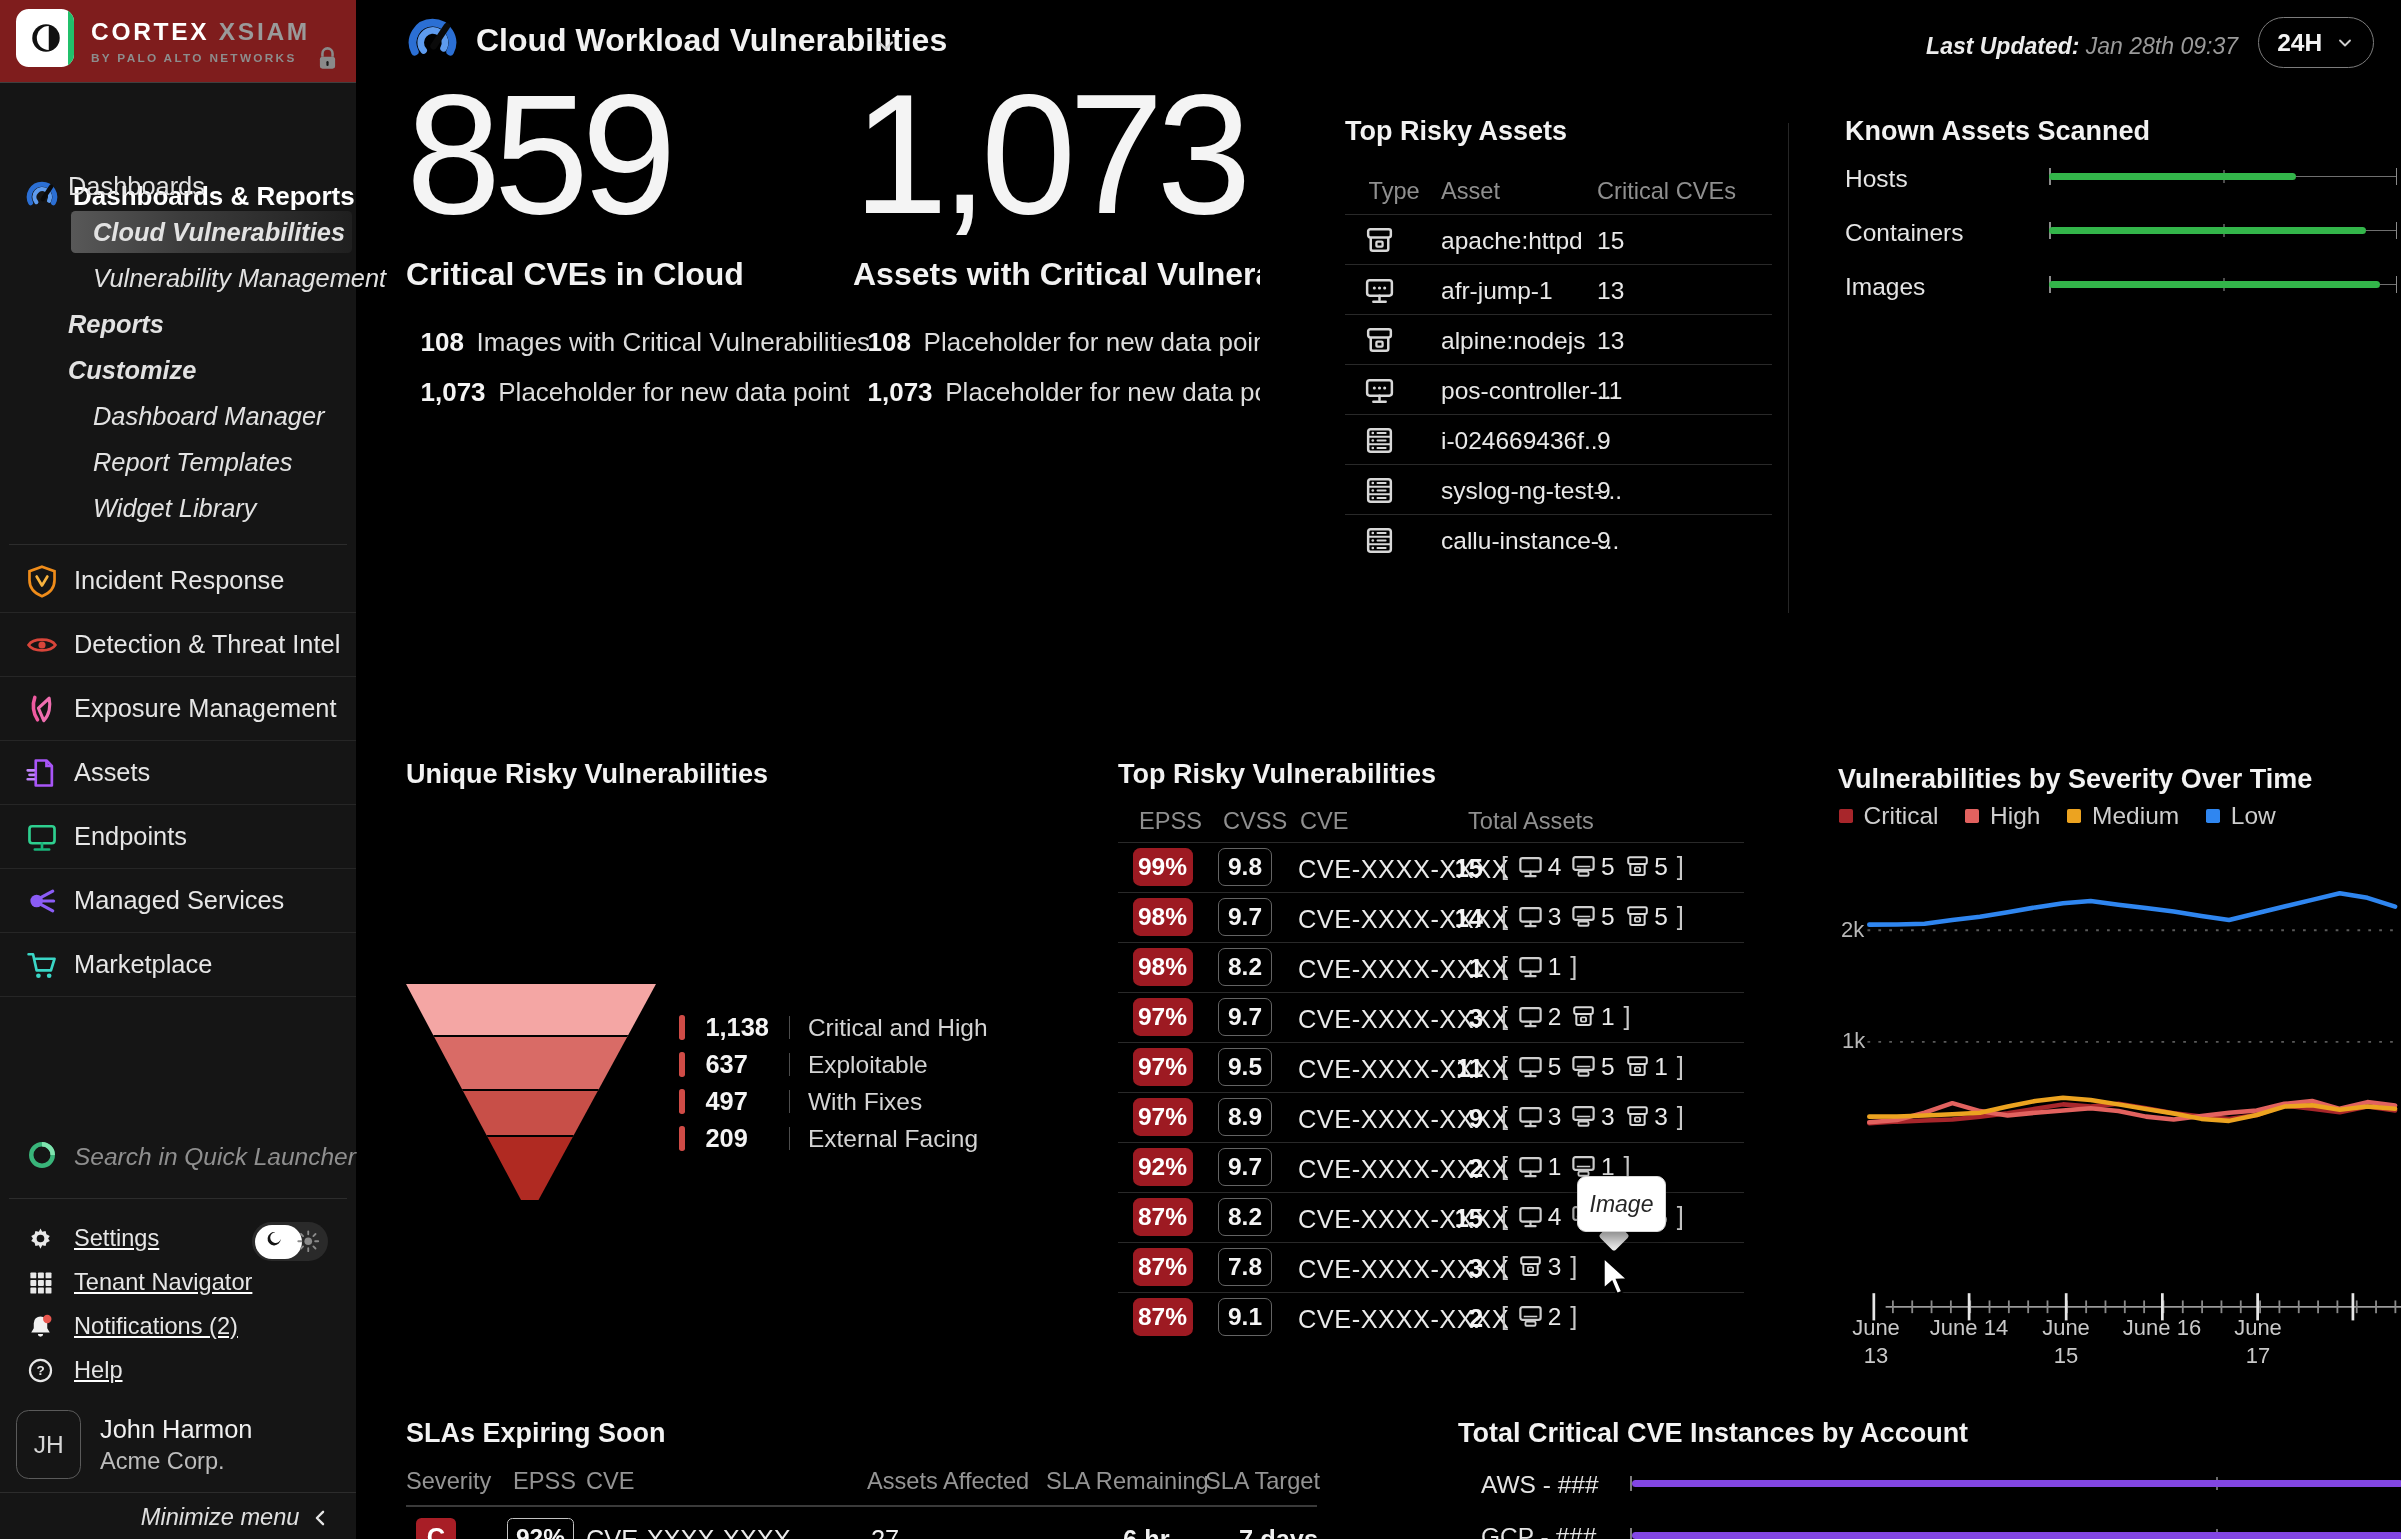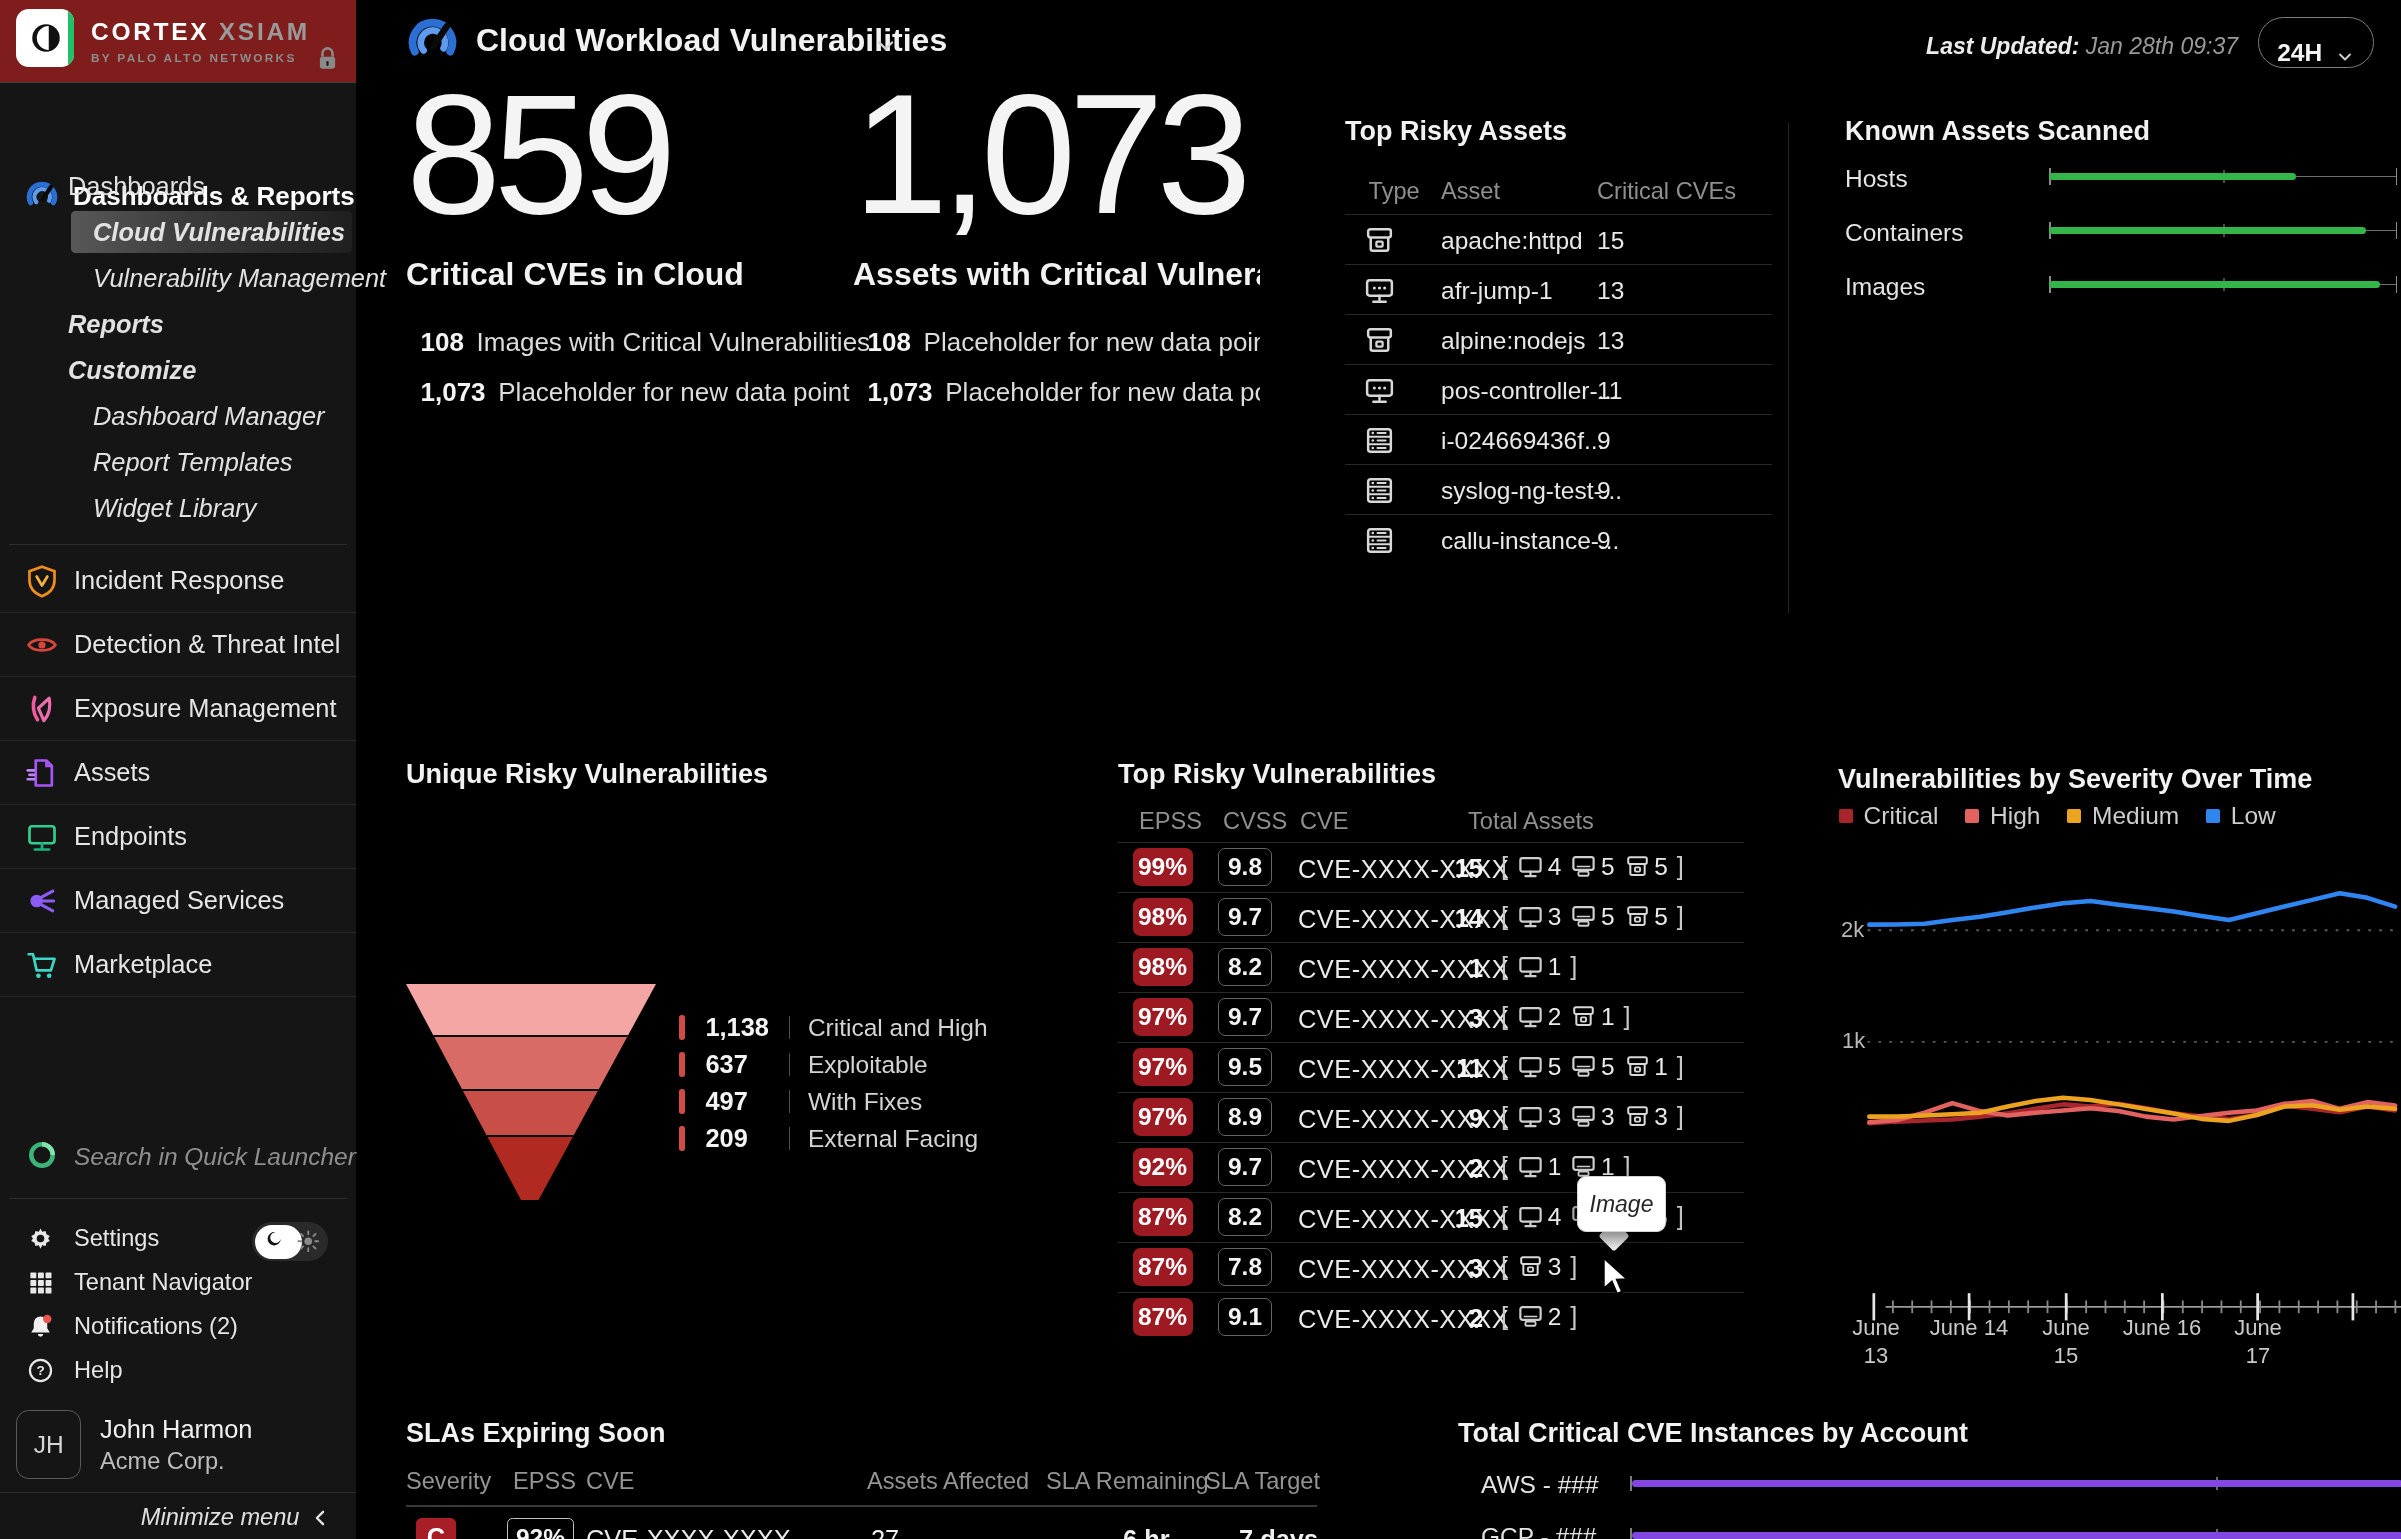--- a/index.html
+++ b/index.html
@@ -42,21 +42,21 @@
   #nav-list { position:absolute; left:0; top:466px; width:356px; }
   .nav-item { position:relative; height:64px; display:flex; align-items:center; border-bottom:0.9px solid #262626; }
   .nav-item .nic { position:absolute; left:25.4px; width:34px; height:34px; }
   .nav-item .nlb { padding-left:74px; font-size:25.4px; color:#e6e6e6; }
 
   #qs-row { position:absolute; left:0; top:1044px; width:356px; height:60px; }
   #qs-row .nic { position:absolute; left:25.4px; top:11px; width:34px; height:34px; }
   #qs-row .qtx { position:absolute; left:74px; top:16.3px; font-size:24.5px; font-style:italic; color:#8f8f8f; }
   #side-div2 { position:absolute; left:9px; top:1115px; width:338px; height:0.9px; background:#2c2c2c; }
 
-  #utils { position:absolute; left:0; top:1133px; width:372px; }
+  #utils { position:absolute; left:0; top:1133px; width:372px;text-decoration:underline; }
   .util-row { position:relative; height:44px; display:flex; align-items:center; }
   .util-row .uic { position:absolute; left:27px; width:27px; height:27px; }
   .util-row .ulb { padding-left:74px; font-size:23.6px; color:#e6e6e6; }
 
   #theme-toggle { position:absolute; left:252px; top:1139px; width:76px; height:39px; border-radius:20px; background:#2a2a2a; }
   #theme-toggle .knob { position:absolute; left:2.7px; top:2.7px; width:47px; height:34px; border-radius:17px; background:#fff; }
   #theme-toggle .moon { position:absolute; left:12.7px; top:5.4px; width:23.6px; height:23.6px; }
   #theme-toggle .sun { position:absolute; right:7.3px; top:7.3px; width:24.5px; height:24.5px; }
 
   #avatar-box { position:absolute; left:16.3px; top:1327px; width:65px; height:69px; border:1.8px solid #5a5a5a; border-radius:12.7px;
@@ -69,21 +69,21 @@
   #minimize .mic { width:22px; height:22px; }
 
   
   #hd-icon { left:406px; top:12.7px; width:53px; height:53px; }
   #hd-title { left:476px; top:22px; font-size:32px; font-weight:bold; color:#f2f2f2; }
   #hd-chev { left:873px; top:33px; width:25.4px; height:25.4px; }
   #last-upd { right:163px; top:33px; font-size:23px; font-style:italic; white-space:nowrap; }
   #last-upd .lu-l { color:#ececec; font-weight:bold;margin-left:40px; }
   #last-upd .lu-v { color:#9a9a9a; }
   #range-pill { left:2258px; top:17px; width:116px; height:51px; border:1.8px solid #7d7d7d; border-radius:25.4px;
-      display:flex; align-items:flex-end; justify-content:center; gap:12.7px; }
+      display:flex; align-items:center; justify-content:center; gap:12.7px; }
   #range-pill .rtx { font-size:24.5px; font-weight:bold; color:#f2f2f2; }
   #range-pill .ric { width:20px; height:20px; }
 
   
   .stat-block { position:absolute; top:64px; }
   #stat-1 { left:406px; width:427px; }
   #stat-2 { left:853px; width:407px; overflow:hidden; }
   .stat-num { font-size:171px; line-height:1.05; letter-spacing:-7.3px; color:#f4f4f4; white-space:nowrap; }
   .stat-lbl { margin-top:12.7px; font-size:32px; font-weight:bold; color:#f2f2f2; white-space:nowrap; }
   .stat-subs { margin-top:31px; }

